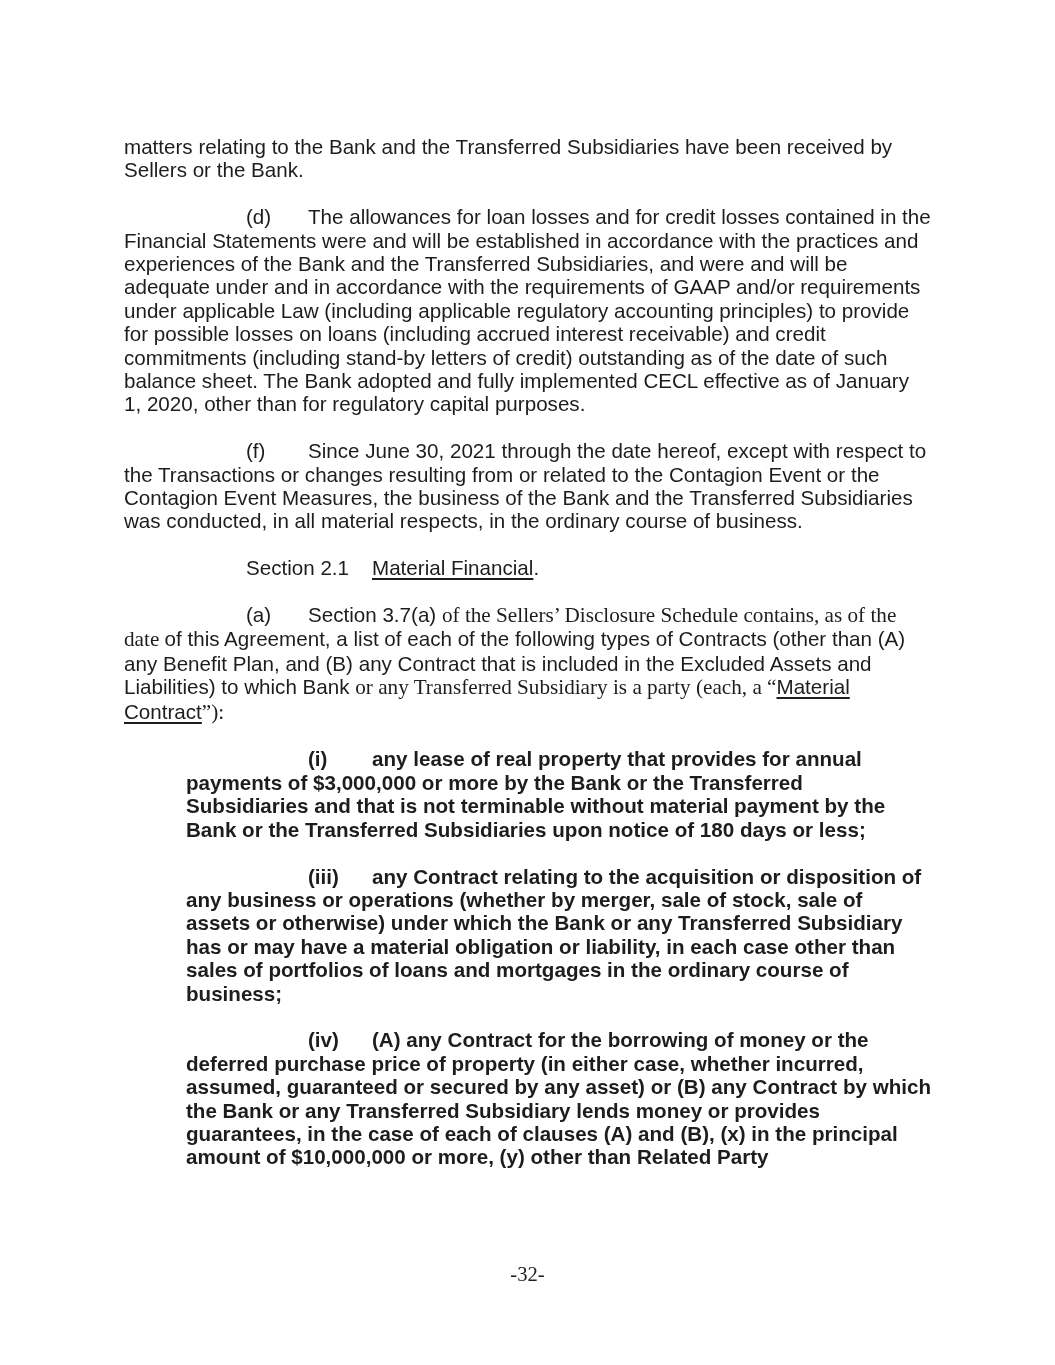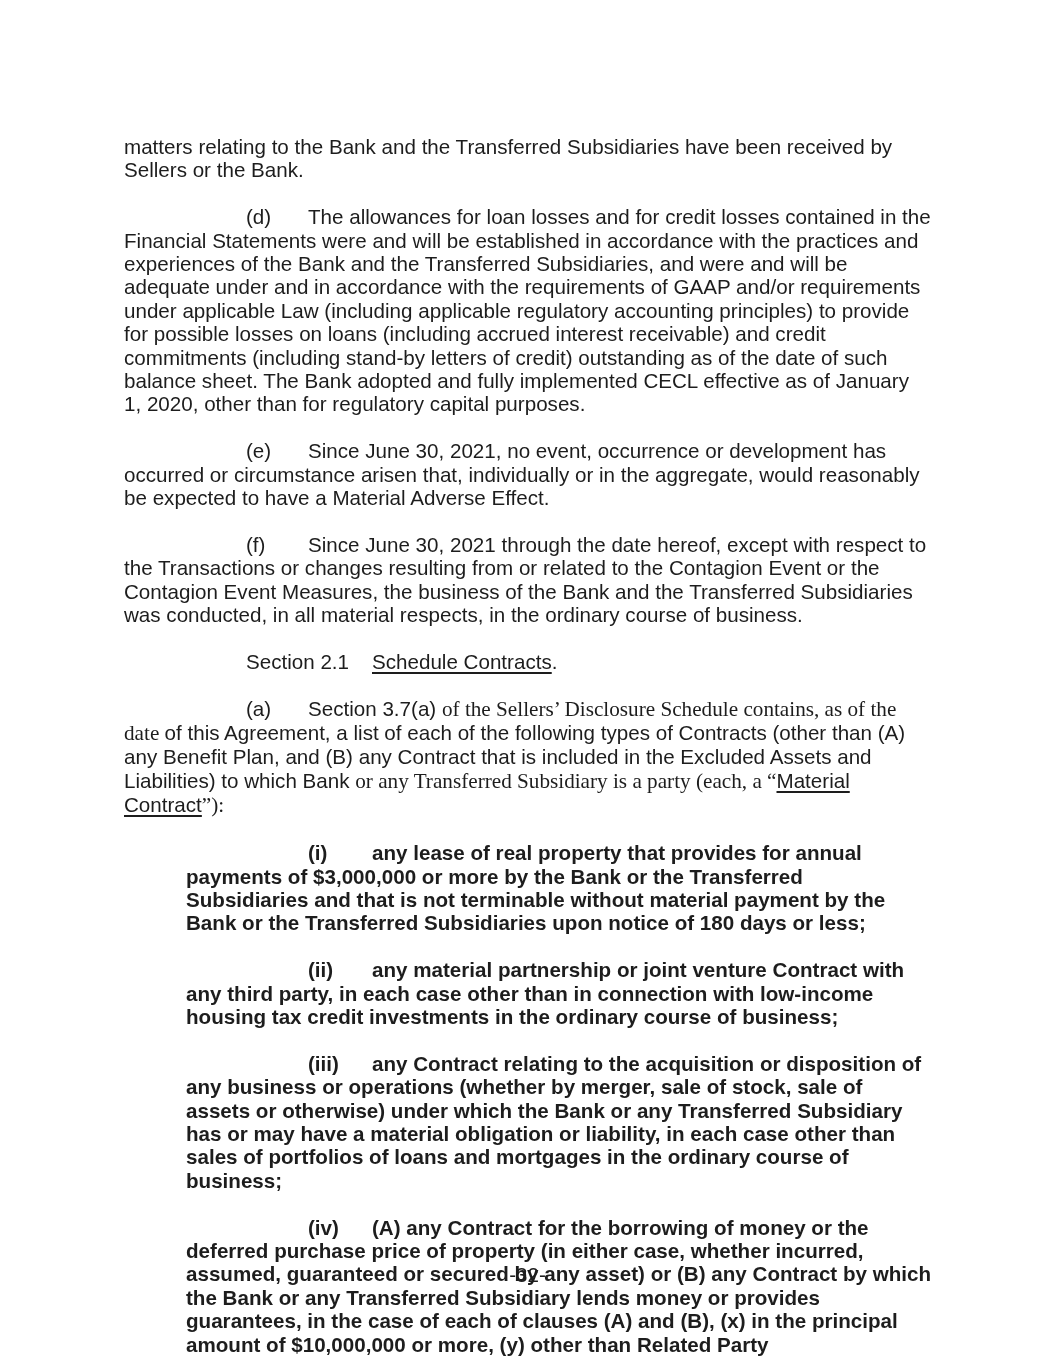--- a/index.html
+++ b/index.html
@@ -58,43 +58,42 @@
   .underline {
     text-decoration: underline;
     text-underline-offset: 3px;
   }
   .pageno {
     position: absolute;
     top: 1263px;
     left: 0;
     width: 1055px;
     text-align: center;
+    font-family: Liberation Serif, serif;
   }
 </style>
 </head>
 <body>
 
 <div class="page">
   <div class="content">
 
     <p class="para no-indent"><span>matters relating to the Bank and the Transferred Subsidiaries have been received by Sellers or the Bank.</span></p>
 
     <p class="para"><span class="plabel">(d)</span><span>The allowances for loan losses and for credit losses contained in the Financial Statements were and will be established in accordance with the practices and experiences of the Bank and the Transferred Subsidiaries, and were and will be adequate under and in accordance with the requirements of GAAP and/or requirements under applicable Law (including applicable regulatory accounting principles) to provide for possible losses on loans (including accrued interest receivable) and credit commitments (including stand-by letters of credit) outstanding as of the date of such balance sheet.  The Bank adopted and fully implemented CECL effective as of January 1, 2020, other than for regulatory capital purposes.</span></p>
 
-    <p class="para"><span class="plabel">(e)</span><span>Since June 30, 2021, no event, occurrence or development has occurred or circumstance arisen that, individually or in the aggregate, would reasonably be expected to have a Material Adverse Effect.</span></p>
 
     <p class="para"><span class="plabel">(f)</span><span>Since June 30, 2021 through the date hereof, except with respect to the Transactions or changes resulting from or related to the Contagion Event or the Contagion Event Measures, the business of the Bank and the Transferred Subsidiaries was conducted, in all material respects, in the ordinary course of business.</span></p>
 
-    <p class="para"><span class="hlabel">Section 2.1</span><span class="underline">Schedule Contracts</span><span>.</span></p>
+    <p class="para"><span class="hlabel">Section 2.1</span><span class="underline">Material Financial</span><span>.</span></p>
 
     <p class="para"><span class="plabel">(a)</span><span>Section 3.7(a) </span><span class="serif">of the Sellers’ Disclosure Schedule contains, as of the date </span><span>of this Agreement, a list of each of the following types of Contracts (other than (A) any Benefit Plan, and (B) any Contract that is included in the Excluded Assets and Liabilities) to which Bank </span><span class="serif">or any Transferred Subsidiary is a party (each, a “</span><span class="underline">Material Contract</span><span class="serif">”):</span></p>
 
     <p class="para sub"><span class="plabel">(i)</span><span>any lease of real property that provides for annual payments of $3,000,000 or more by the Bank or the Transferred Subsidiaries and that is not terminable without material payment by the Bank or the Transferred Subsidiaries upon notice of 180 days or less;</span></p>
 
-    <p class="para sub"><span class="plabel">(ii)</span><span>any material partnership or joint venture Contract with any third party, in each case other than in connection with low-income housing tax credit investments in the ordinary course of business;</span></p>
 
     <p class="para sub"><span class="plabel">(iii)</span><span>any Contract relating to the acquisition or disposition of any business or operations (whether by merger, sale of stock, sale of assets or otherwise) under which the Bank or any Transferred Subsidiary has or may have a material obligation or liability, in each case other than sales of portfolios of loans and mortgages in the ordinary course of business;</span></p>
 
     <p class="para sub"><span class="plabel">(iv)</span><span>(A) any Contract for the borrowing of money or the deferred purchase price of property (in either case, whether incurred, assumed, guaranteed or secured by any asset) or (B) any Contract by which the Bank or any Transferred Subsidiary lends money or provides guarantees, in the case of each of clauses (A) and (B), (x) in the principal amount of $10,000,000 or more, (y) other than Related Party</span></p>
 
   </div>
 
   <div class="pageno">-32-</div>
 </div>
 

